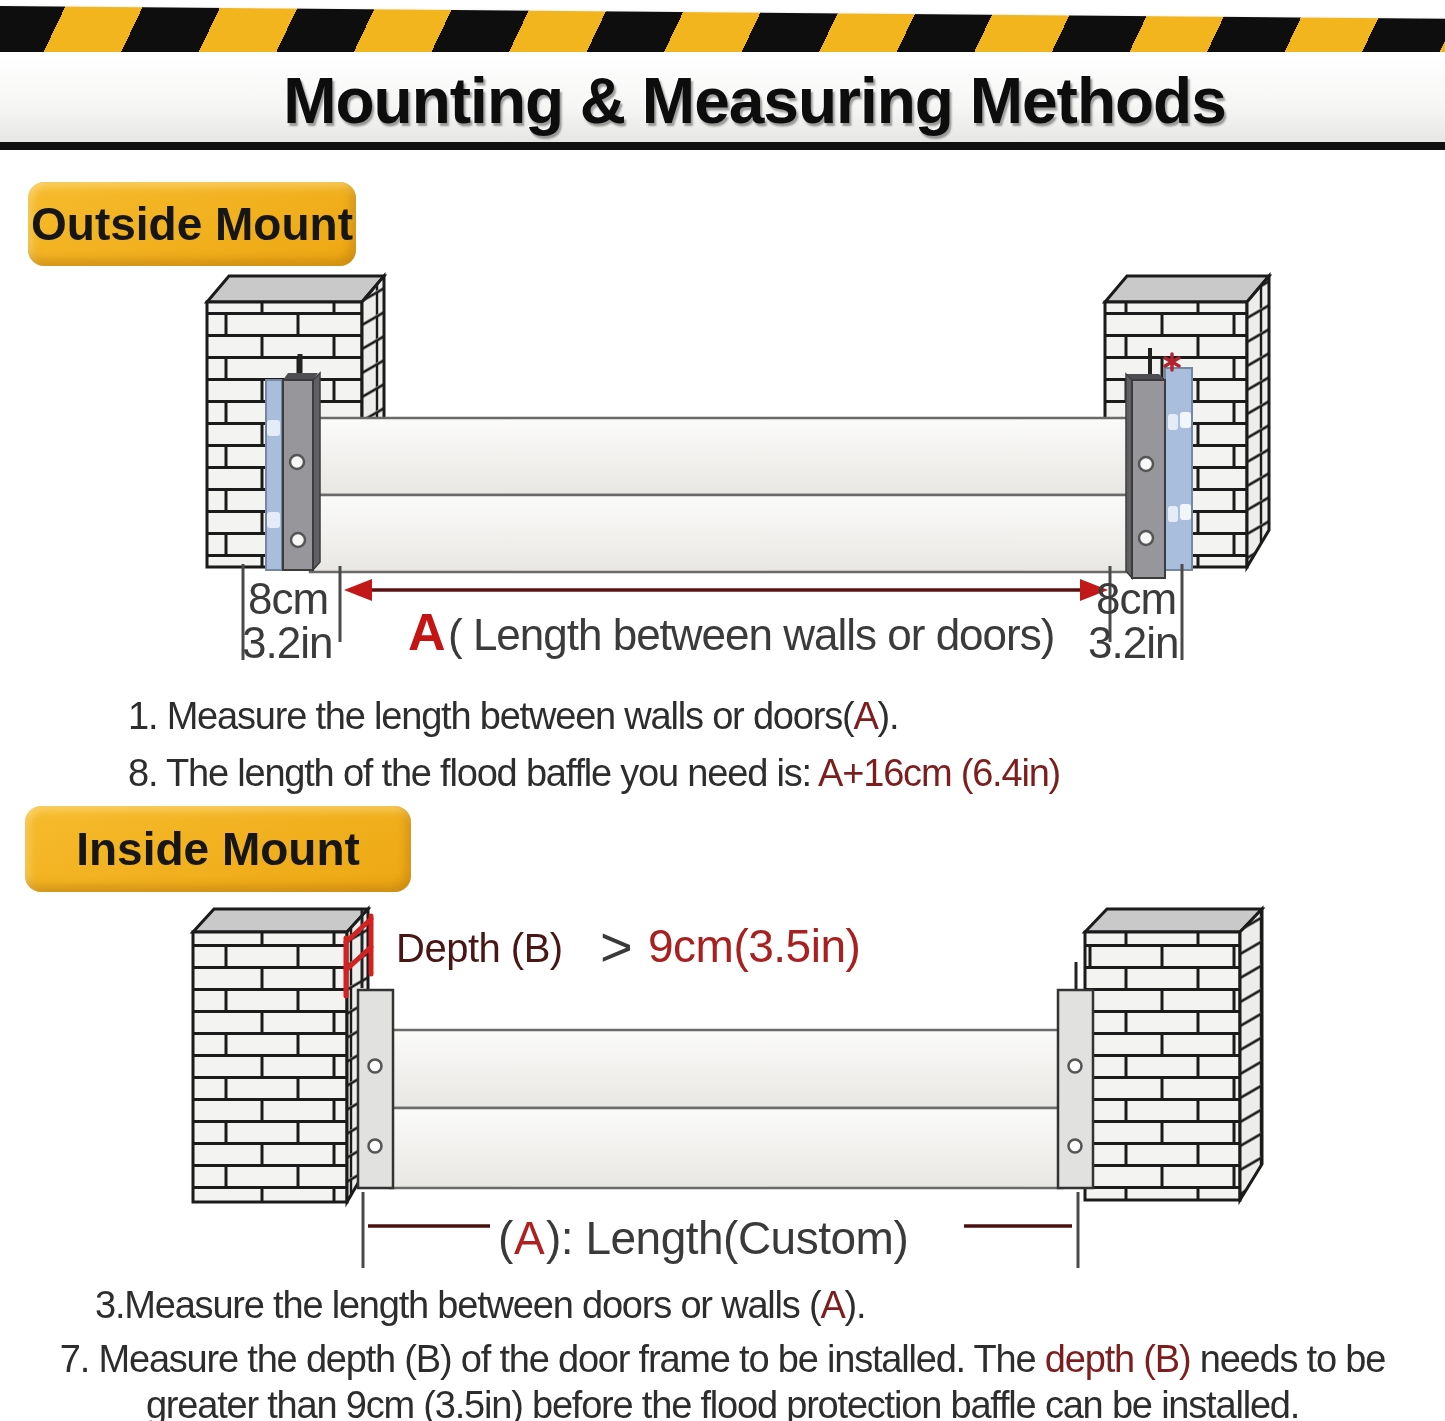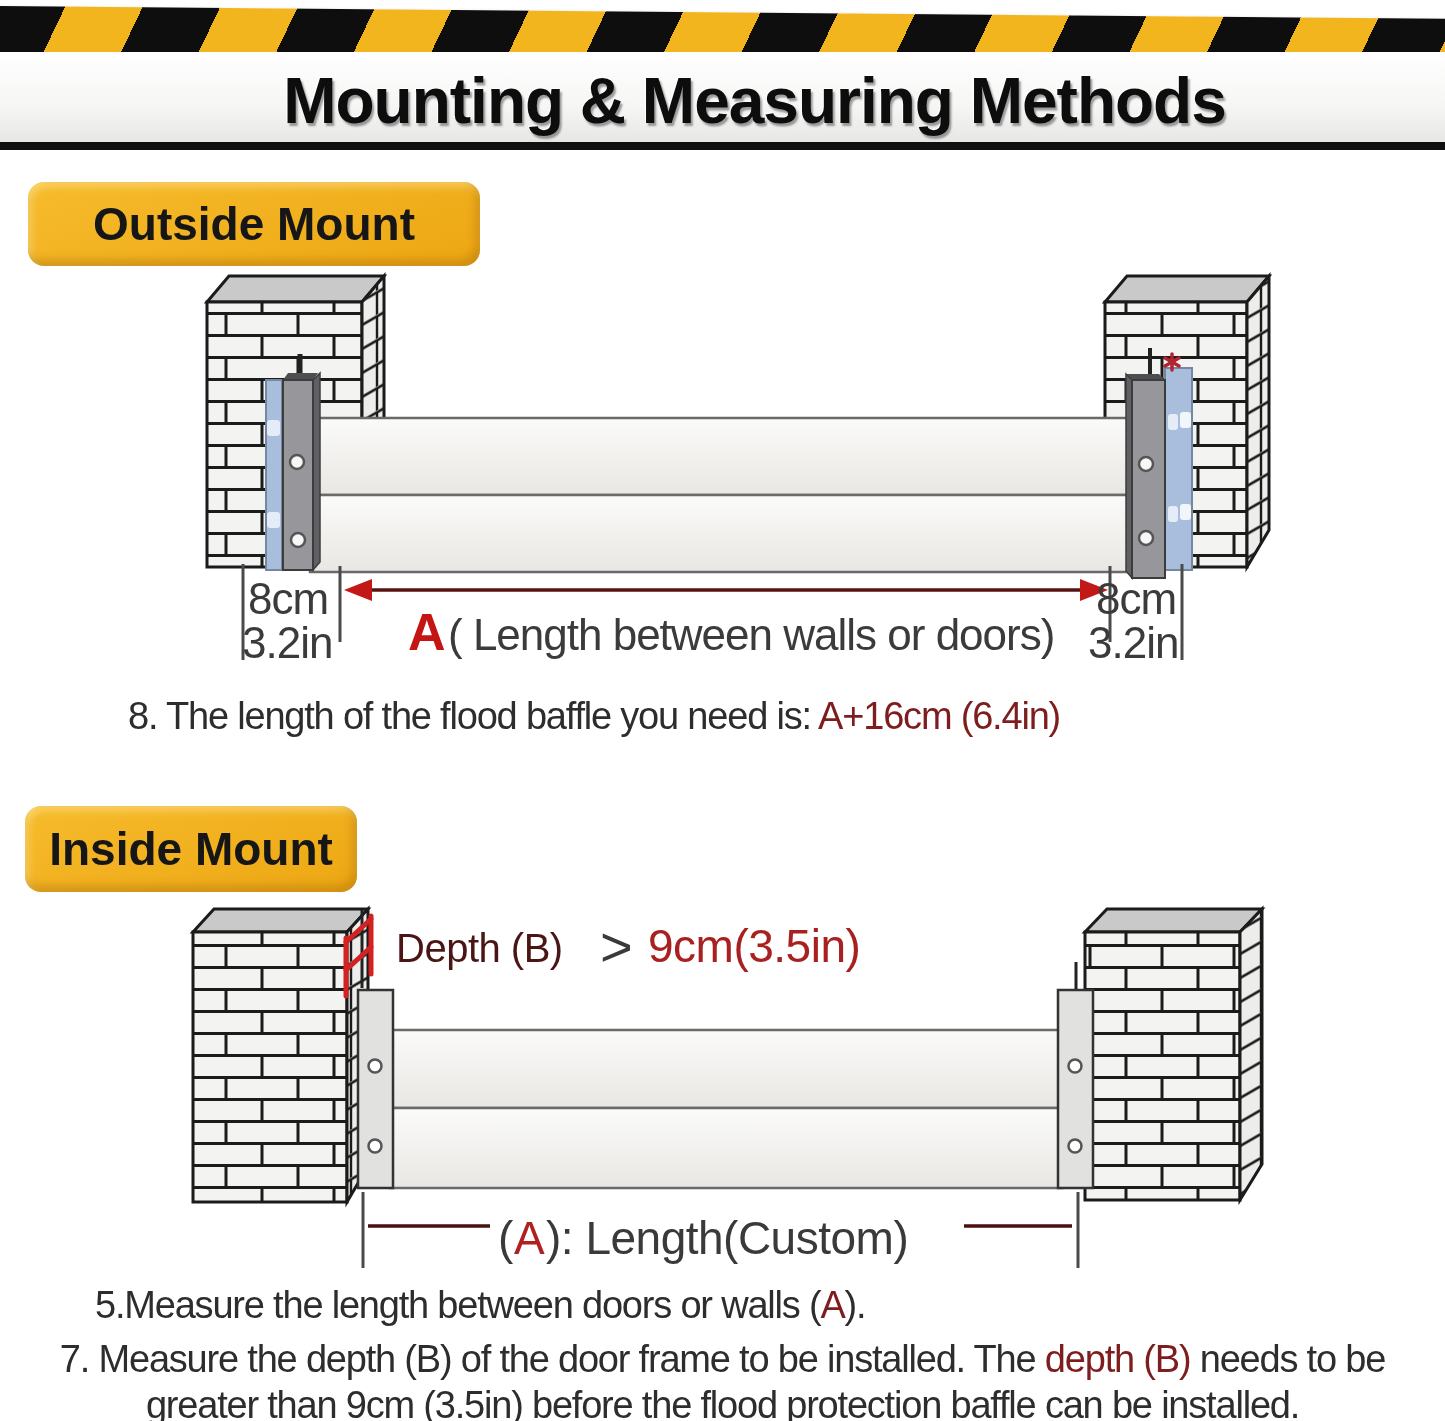--- a/index.html
+++ b/index.html
@@ -14,22 +14,22 @@
         background:linear-gradient(180deg,#ffffff 0%,#f6f6f5 55%,#e3e3e1 100%);
         display:flex;align-items:center;justify-content:center;padding-left:32px;}
   .title{font-size:64px;font-weight:bold;letter-spacing:-1px;color:#0d0d0d;
         text-shadow:2px 3px 2px rgba(80,80,80,.55), -1px -1px 0 #ffffff;}
   .title-rule{position:absolute;left:0;top:142px;width:100%;height:8px;background:#101010;}
   
   .badge{position:absolute;display:flex;align-items:center;justify-content:center;
         background:linear-gradient(160deg,#f6bb2c 0%,#eda713 100%);
         border-radius:16px;font-size:46px;font-weight:600;color:#161616;
         box-shadow:inset -4px -6px 10px rgba(150,90,0,.35), inset 3px 4px 8px rgba(255,236,170,.55);}
-  #badge-outside{left:28px;top:182px;width:452px;height:84px;}
-  #badge-inside{left:25px;top:806px;width:332px;height:86px;}
+  #badge-outside{left:28px;top:182px;width:328px;height:84px;}
+  #badge-inside{left:25px;top:806px;width:386px;height:86px;}
   
   #outside-svg{position:absolute;left:0;top:268px;width:1445px;height:420px;}
   #inside-svg{position:absolute;left:0;top:900px;width:1445px;height:380px;}
   svg text{font-family:"Liberation Sans",sans-serif;}
   .dim-t{font-size:44px;fill:#3b3b3b;letter-spacing:-1px;}
   
   .steps{position:absolute;color:#2d2d2d;font-size:38px;letter-spacing:-1.2px;
         line-height:57px;white-space:nowrap;}
   #outside-steps{left:128px;top:688px;}
   #inside-step1{position:absolute;left:95px;top:1284px;color:#2d2d2d;font-size:38px;
@@ -139,20 +139,21 @@
       <text class="dim-t" x="1096" y="346">8cm</text>
       <text class="dim-t" x="1088" y="390">3.2in</text>
       <text>
         <tspan x="408" y="382" font-size="52" font-weight="bold" fill="#c41414">A</tspan>
         <tspan x="448" y="382" font-size="44" fill="#3b3b3b" letter-spacing="-1">( Length between walls or doors)</tspan>
       </text>
     </g>
   </svg>
 
   <div class="steps" id="outside-steps">
+    <div><span>1. Measure the length between walls or doors(</span><span class="em">A</span><span>).</span></div>
     <div><span>8. The length of the flood baffle you need is: </span><span class="em">A+16cm (6.4in)</span></div>
   </div>
 
   <div class="badge" id="badge-inside">
     <span>Inside Mount</span>
   </div>
 
   <svg id="inside-svg" viewBox="0 0 1445 380">
     <g>
       <polygon points="193,32 347,32 368,9 214,9" fill="#c9c9c9" stroke="#1b1b1b" stroke-width="3"></polygon>
@@ -202,17 +203,17 @@
       <line x1="368" y1="326" x2="490" y2="326" stroke="#4a1010" stroke-width="3.5"></line>
       <line x1="964" y1="326" x2="1072" y2="326" stroke="#4a1010" stroke-width="3.5"></line>
       <text>
         <tspan x="498" y="354" font-size="46" fill="#3a3a3a">(</tspan>
         <tspan x="514" y="354" font-size="46" fill="#b02020">A</tspan>
         <tspan x="546" y="354" font-size="46" fill="#3a3a3a" letter-spacing="-0.5">): Length(Custom)</tspan>
       </text>
     </g>
   </svg>
 
-  <div id="inside-step1"><span>5.Measure the length between doors or walls (</span><span class="em">A</span><span>).</span></div>
+  <div id="inside-step1"><span>3.Measure the length between doors or walls (</span><span class="em">A</span><span>).</span></div>
 
   <div id="inside-step2"><span>7. Measure the depth (B) of the door frame to be installed. The </span><span class="em">depth (B)</span><span> needs to be greater than 9cm (3.5in) before the flood protection baffle can be installed.</span></div>
 
 </div>
 
 </body></html>

